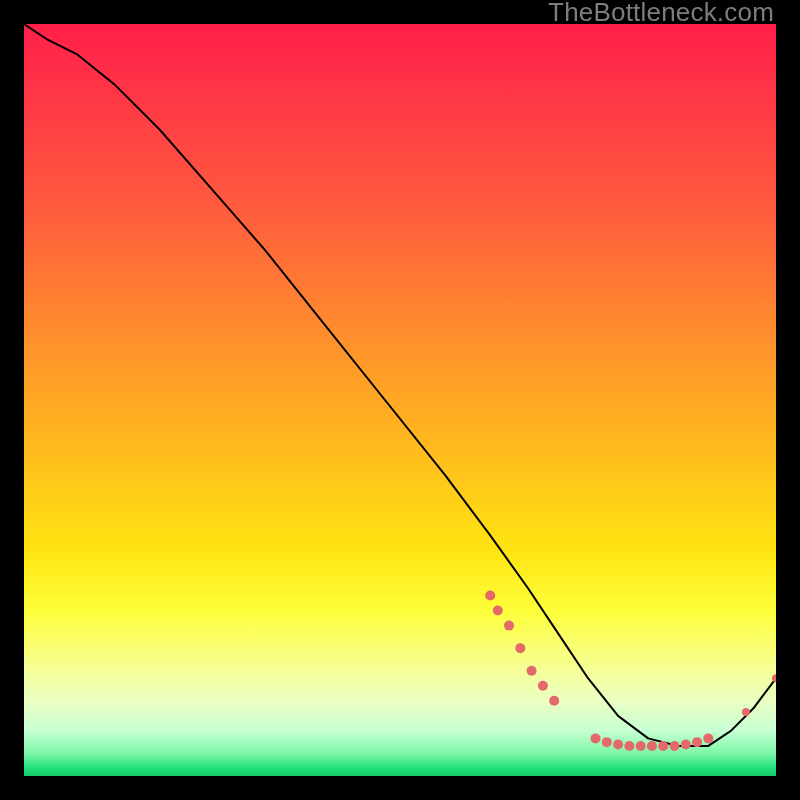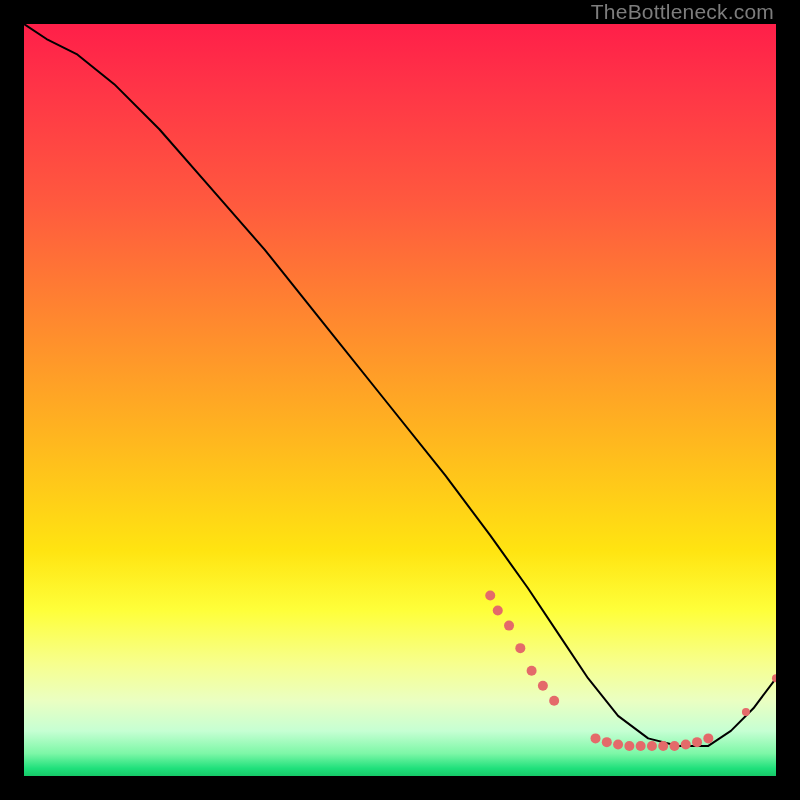--- a/index.html
+++ b/index.html
@@ -49,21 +49,21 @@
   }
   .svg-layer {
     position: absolute;
     inset: 0;
   }
   .watermark {
     position: absolute;
     top: 0;
     right: 26px;
     color: #7d7d7d;
-    font-size: 21px;
+    font-size: 26px;
     letter-spacing: 0.2px;
     user-select: none;
     line-height: 24px;
   }
 </style>
 </head>
 <body>
 
 <div class="stage">
 

